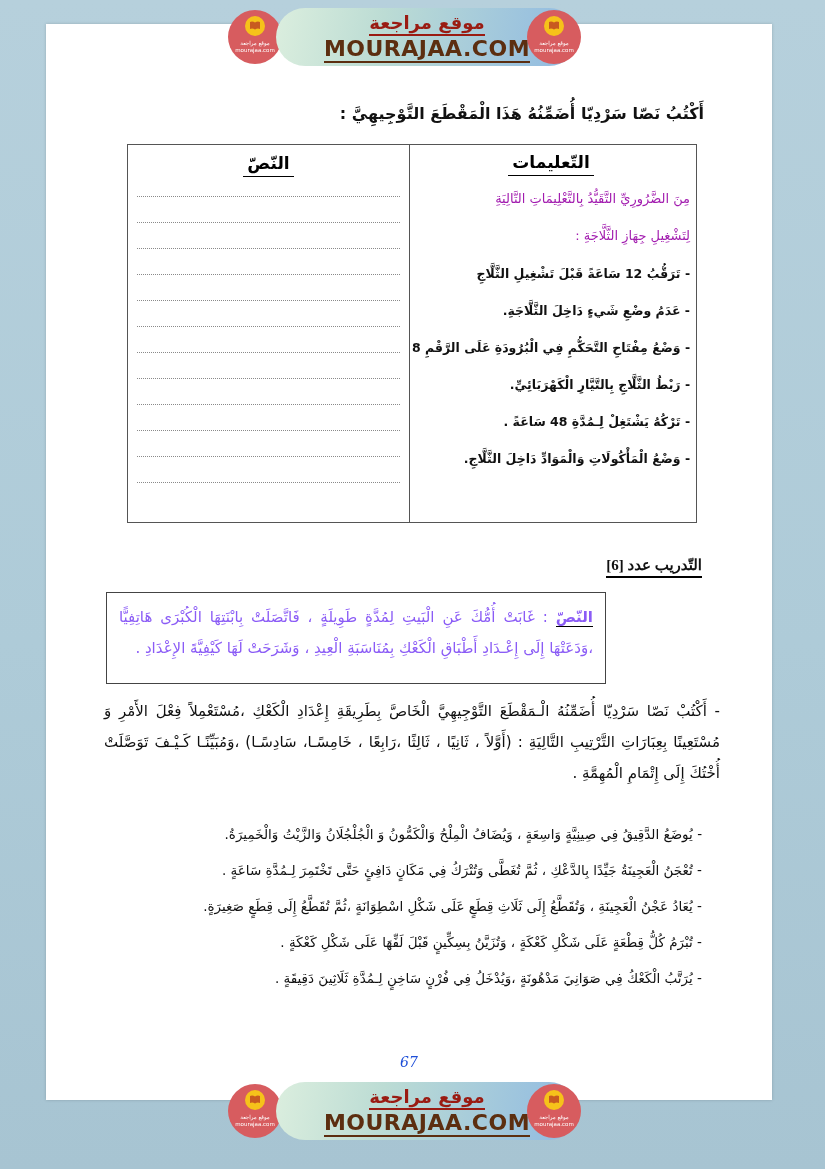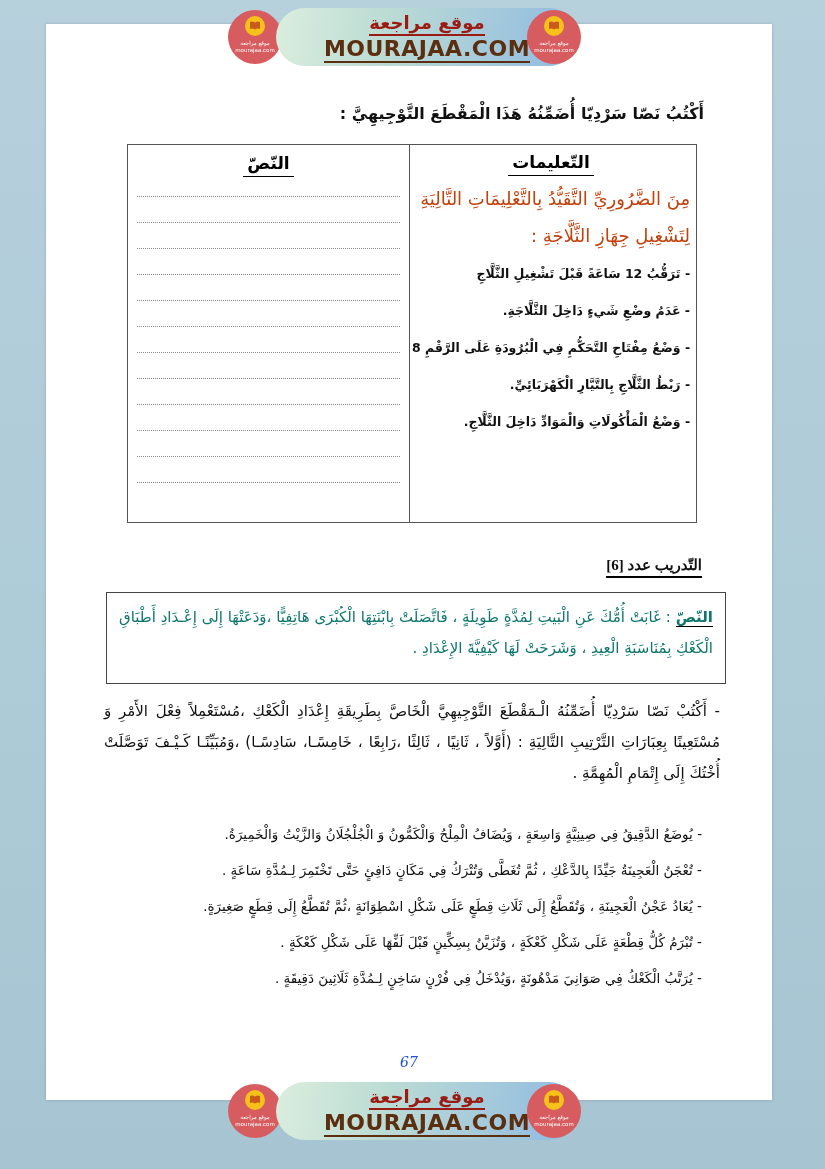--- a/index.html
+++ b/index.html
@@ -62,37 +62,37 @@
     padding:0 4px 3px; direction:rtl; display:inline-block;
   }
   .dotlines { position:absolute; top:26px; left:9px; right:9px; }
   .dotline { height:26px; border-bottom:1.5px dotted #8a8a8a; }
   .col-instr {
     flex:1; border-left:1px solid #555; direction:rtl;
     padding:7px 8px 0 2px;
   }
   .col-instr .col-head { text-align:center;text-decoration:underline; }
   .instr-intro {
-    font-size:18px; line-height:29px; text-align:right; margin-top:8px;
-    color:#c2410c;
+    font-size:13px; line-height:29px; text-align:right; margin-top:8px;
+    color:#a21caf;
   }
   .instr-list { list-style:none; margin-top:5px;font-weight:bold; }
   .instr-list li {
     font-size:12.5px; line-height:37px; white-space:nowrap;
     text-align:right; color:#111;
   }
   .exercise-heading {
     position:absolute; top:532px; right:70px; direction:rtl;
     font-size:15px; font-weight:bold; border-bottom:2px solid #000;
     padding-bottom:2px; color:#111;font-family:Liberation Serif, serif;
   }
   .text-box {
-    position:absolute; top:568px; left:60px; width:620px; height:92px;
+    position:absolute; top:568px; left:60px; width:500px; height:92px;
     border:1.2px solid #444; direction:rtl; padding:9px 12px 16px 12px;
-    font-size:15px; line-height:31px; text-align:justify; color:#0f766e;
+    font-size:15px; line-height:31px; text-align:justify; color:#8b5cf6;
   }
   .text-box .lbl { font-weight:bold; border-bottom:1.5px solid #000; }
   .prompt {
     position:absolute; top:672px; left:58px; right:52px; direction:rtl;
     font-size:15px; line-height:31px; text-align:justify; color:#111;
   }
   .steps {
     position:absolute; top:792px; left:30px; right:70px; list-style:none;
     direction:rtl;
   }
@@ -138,20 +138,21 @@
         <div class="col-head">
           <span>التّعليمات</span>
         </div>
         <div class="instr-intro">مِنَ الضَّرُورِيِّ التَّقَيُّدُ بِالتَّعْلِيمَاتِ التَّالِيَةِ</div>
         <div class="instr-intro">لِتَشْغِيلِ جِهَازِ الثَّلَّاجَةِ :</div>
         <ul class="instr-list">
           <li>- تَرَقُّبُ 12 سَاعَةً قَبْلَ تَشْغِيلِ الثَّلَّاجِ</li>
           <li>- عَدَمُ وضْعِ شَيءٍ دَاخِلَ الثَّلَّاجَةِ.</li>
           <li>- وَضْعُ مِفْتَاحِ التَّحَكُّمِ فِي الْبُرُودَةِ عَلَى الرَّقْمِ 8</li>
           <li>- رَبْطُ الثَّلَّاجِ بِالتَّيَّارِ الْكَهْرَبَائِيِّ.</li>
+          <li>- تَرْكُهُ يَشْتَغِلْ لِـمُدَّةِ 48 سَاعَةً .</li>
           <li>- وَضْعُ الْمَأْكُولَاتِ  وَالْمَوَادِّ دَاخِلَ الثَّلَّاجِ.</li>
         </ul>
       </div>
     </div>
 
     <div class="exercise-heading">التّدريب  عدد [6]</div>
 
     <div class="text-box">
       <span class="lbl">النّصّ</span><span> : غَابَتْ أُمُّكَ عَنِ الْبَيتِ لِمُدَّةٍ طَوِيلَةٍ ، فَاتَّصَلَتْ بِابْنَتِهَا الْكُبْرَى هَاتِفِيًّا ،وَدَعَتْهَا إِلَى إِعْـدَادِ أَطْبَاقِ الْكَعْكِ بِمُنَاسَبَةِ الْعِيدِ ، وَشَرَحَتْ  لَهَا كَيْفِيَّةَ الإِعْدَادِ .</span>
     </div>

